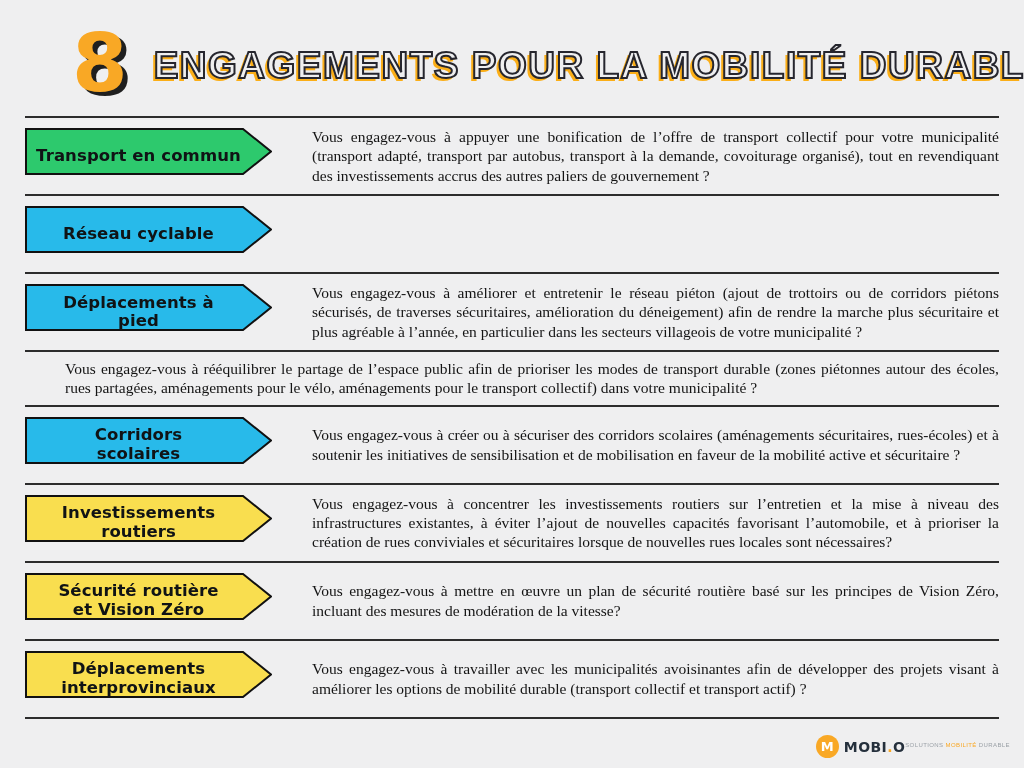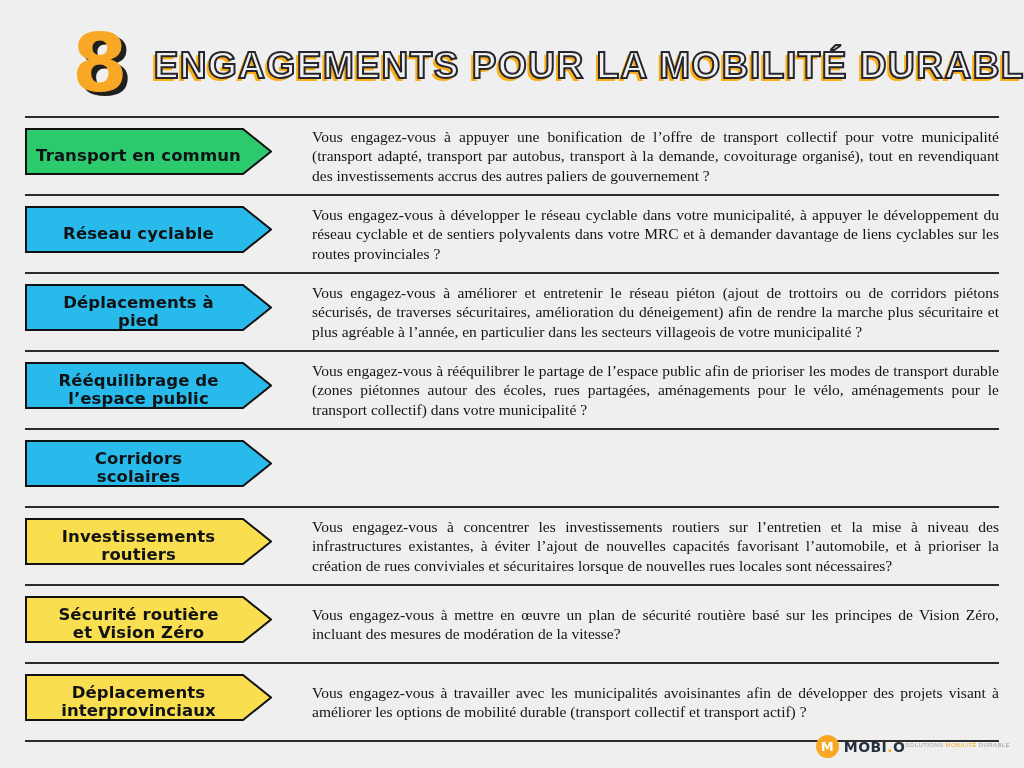--- a/index.html
+++ b/index.html
@@ -146,53 +146,46 @@
     <div class="desc">Vous engagez-vous à appuyer une bonification de l’offre de transport collectif pour votre municipalité (transport adapté, transport par autobus, transport à la demande, covoiturage organisé), tout en revendiquant des investissements accrus des autres paliers de gouvernement ?</div>
   </div>
 
   <div class="row">
     <div class="arrow-wrap">
       <svg class="arrow-svg" viewBox="0 0 247 47" width="247" height="47" preserveAspectRatio="none">
         <polygon points="1,1 218,1 246,23.5 218,46 1,46" stroke="#111111" stroke-width="2" fill="#28baea"></polygon>
       </svg>
       <div class="arrow-label">Réseau cyclable</div>
     </div>
-    <div class="desc">Vous engagez-vous à développer le réseau cyclable dans votre municipalité, à appuyer le développement du réseau cyclable et de sentiers polyvalents dans votre MRC et à demander davantage de liens cyclables sur les routes provinciales ?</div>
   </div>
 
   <div class="row">
     <div class="arrow-wrap">
       <svg class="arrow-svg" viewBox="0 0 247 47" width="247" height="47" preserveAspectRatio="none">
         <polygon points="1,1 218,1 246,23.5 218,46 1,46" stroke="#111111" stroke-width="2" fill="#28baea"></polygon>
       </svg>
       <div class="arrow-label">Déplacements à
 pied</div>
     </div>
     <div class="desc">Vous engagez-vous à améliorer et entretenir le réseau piéton (ajout de trottoirs ou de corridors piétons sécurisés, de traverses sécuritaires, amélioration du déneigement) afin de rendre la marche plus sécuritaire et plus agréable à l’année, en particulier dans les secteurs villageois de votre municipalité ?</div>
   </div>
 
   <div class="row">
-    <div class="arrow-wrap">
-      <svg class="arrow-svg" viewBox="0 0 247 47" width="247" height="47" preserveAspectRatio="none">
-        <polygon points="1,1 218,1 246,23.5 218,46 1,46" stroke="#111111" stroke-width="2" fill="#28baea"></polygon>
-      </svg>
-      <div class="arrow-label">Rééquilibrage de
-l’espace public</div>
-    </div>
     <div class="desc">Vous engagez-vous à rééquilibrer le partage de l’espace public afin de prioriser les modes de transport durable (zones piétonnes autour des écoles, rues partagées, aménagements pour le vélo, aménagements pour le transport collectif) dans votre municipalité ?</div>
   </div>
 
   <div class="row">
     <div class="arrow-wrap">
       <svg class="arrow-svg" viewBox="0 0 247 47" width="247" height="47" preserveAspectRatio="none">
         <polygon points="1,1 218,1 246,23.5 218,46 1,46" stroke="#111111" stroke-width="2" fill="#28baea"></polygon>
       </svg>
       <div class="arrow-label">Corridors
 scolaires</div>
     </div>
+    <div class="desc">Vous engagez-vous à créer ou à sécuriser des corridors scolaires (aménagements sécuritaires, rues-écoles) et à soutenir les initiatives de sensibilisation et de mobilisation en faveur de la mobilité active et sécuritaire ?</div>
   </div>
 
   <div class="row">
     <div class="arrow-wrap">
       <svg class="arrow-svg" viewBox="0 0 247 47" width="247" height="47" preserveAspectRatio="none">
         <polygon points="1,1 218,1 246,23.5 218,46 1,46" stroke="#111111" stroke-width="2" fill="#f9de4f"></polygon>
       </svg>
       <div class="arrow-label">Investissements
 routiers</div>
     </div>

